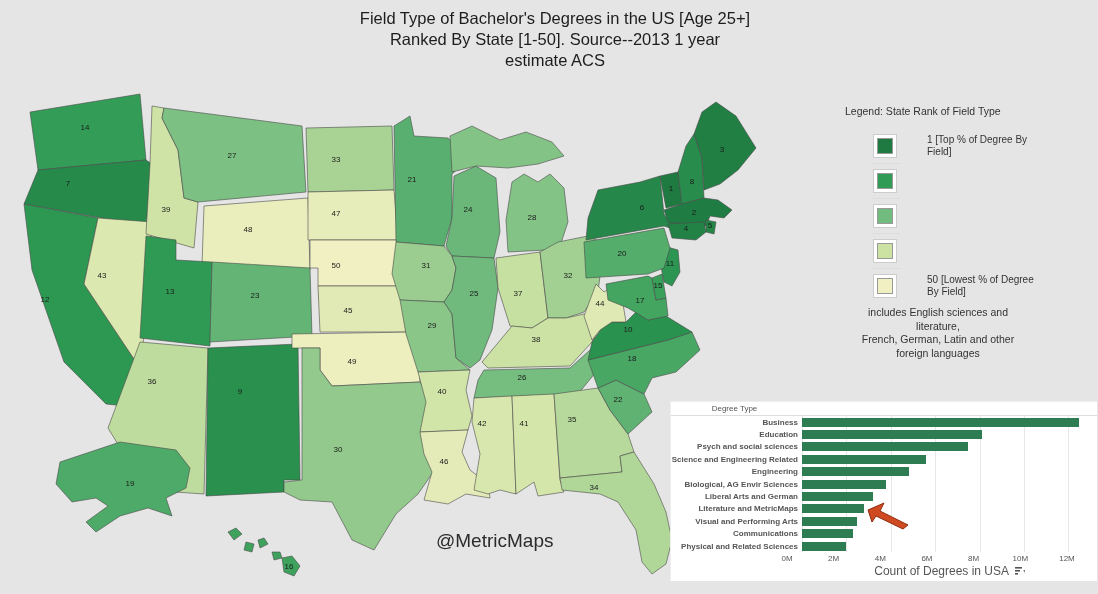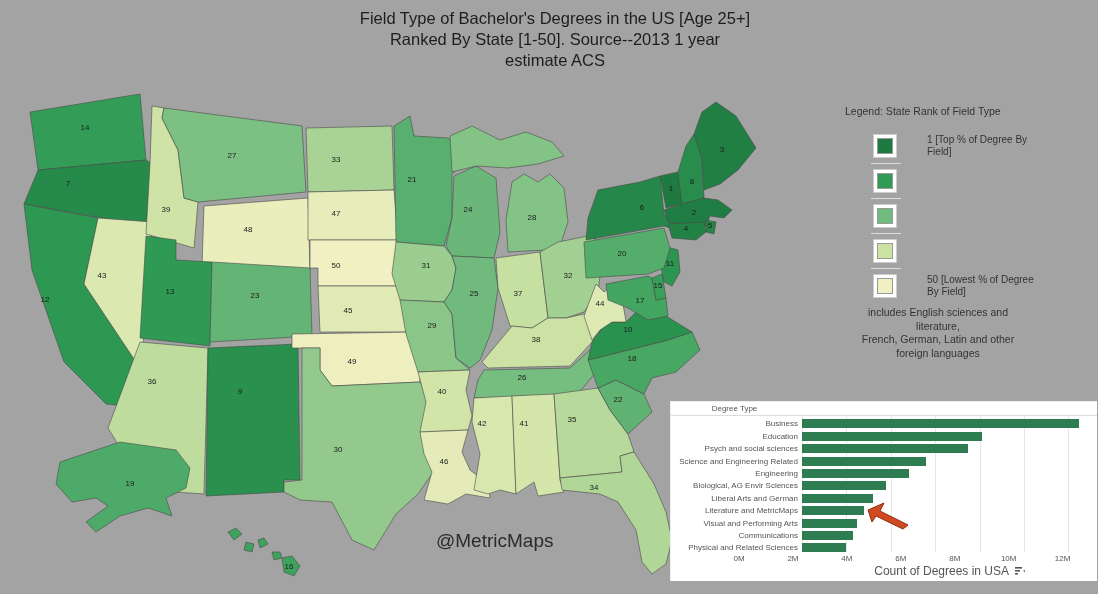--- a/index.html
+++ b/index.html
@@ -1,16 +1,16 @@
 <!DOCTYPE html>
 <html><head>
 <meta charset="utf-8">
 <style>
   html,body{margin:0;padding:0;background:#fff;}
-  .canvas{position:relative;width:1098px;height:594px;background:#a3a3a3;overflow:hidden;
+  .canvas{position:relative;width:1098px;height:594px;background:#e5e5e5;overflow:hidden;
           font-family:"Liberation Sans",sans-serif;color:#222;}
   
   .title{position:absolute;left:300px;top:8px;width:510px;text-align:center;
          font-size:16.5px;line-height:1.28;color:#1d1d1d;}
   
   .map-svg{position:absolute;left:0;top:70px;}
   .map-svg polygon,.map-svg path{stroke:#4a4a4a;stroke-width:0.6;stroke-linejoin:round;}
   .map-svg text{font-family:"Liberation Sans",sans-serif;font-size:8px;fill:#1b1b1b;
                 text-anchor:middle;pointer-events:none;}
   
@@ -28,25 +28,25 @@
   
   .watermark{position:absolute;left:436px;top:530px;font-size:19px;color:#2b2b2b;}
   
   .chart{position:absolute;left:670px;top:401px;width:426px;background:#fff;
          border-left:1px solid #eee;border-top:1px solid #eee;font-size:8px;color:#555;}
   .chart-header{position:relative;height:13px;border-bottom:1px solid #ddd;}
   .chart-header .hdr{position:absolute;left:0;width:127px;top:2px;text-align:center;color:#555;}
   .chart-body{position:relative;}
   .grid-overlay{position:absolute;left:131px;right:2px;top:0;bottom:0;pointer-events:none;}
   .gridline{position:absolute;top:0;bottom:0;width:1px;background:#e6e6e6;}
-  .bar-row{display:flex;align-items:flex-end;height:12.4px;}
+  .bar-row{display:flex;align-items:center;height:12.4px;font-weight:bold;}
   .bar-label{width:127px;text-align:right;padding-right:4px;color:#555;white-space:nowrap;}
   .bar-plot{flex:1;height:9px;position:relative;margin-right:2px;}
   .bar{height:100%;}
-  .axis-row{position:relative;height:11px;margin-left:68px;margin-right:2px;}
+  .axis-row{position:relative;height:11px;margin-left:116px;margin-right:2px;}
   .tick{position:absolute;top:2px;transform:translateX(-50%);color:#555;}
   .axis-title-row{margin-left:131px;text-align:center;color:#555;font-size:12px;
                   padding:1px 0 3px 0;}
   .arrow-note{position:absolute;left:194px;top:86px;}
 </style>
 </head>
 <body>
 
 <div class="canvas">
 

